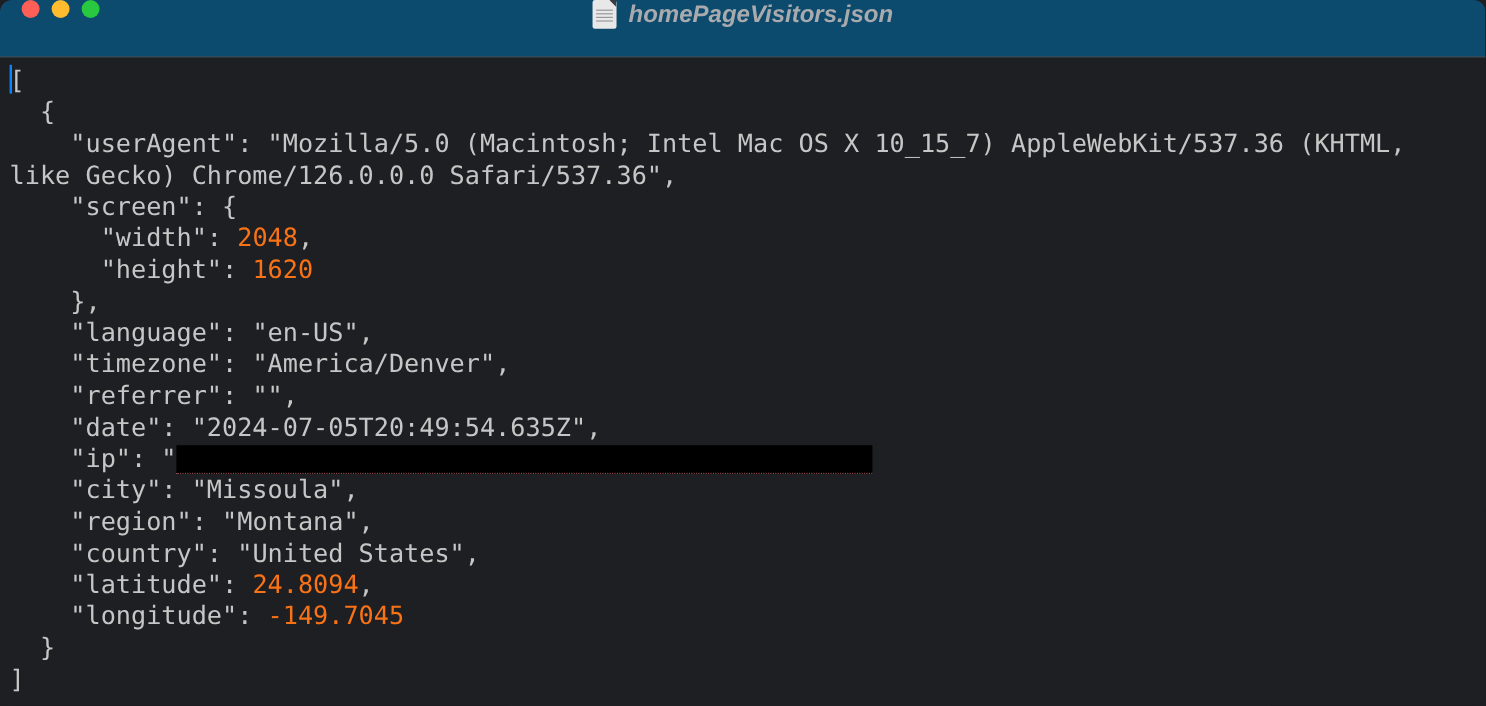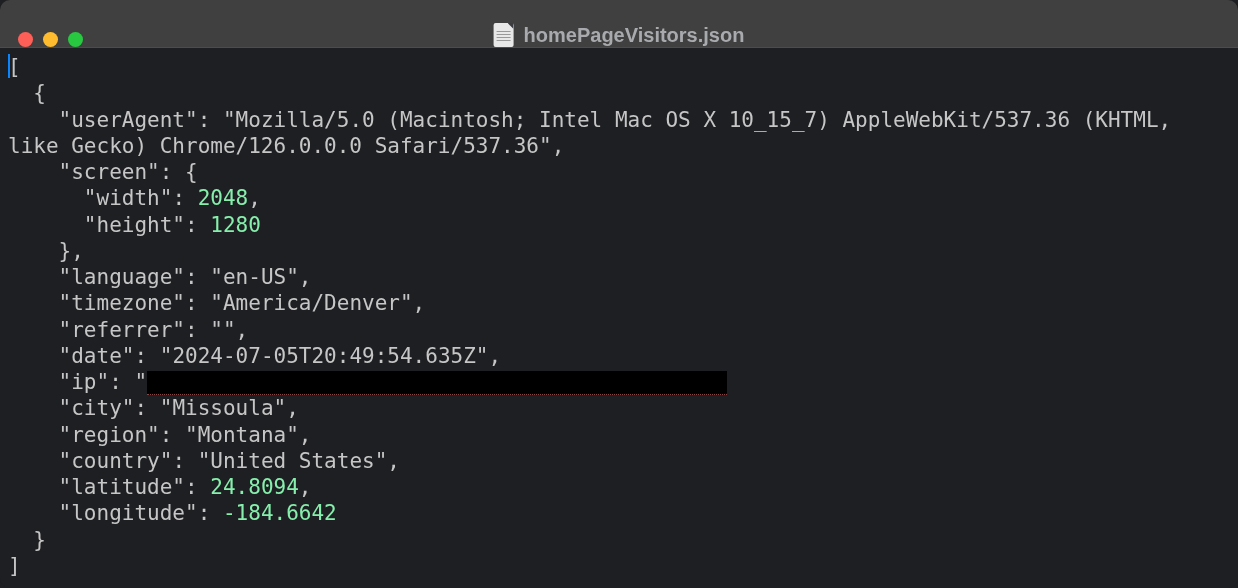--- a/index.html
+++ b/index.html
@@ -18,25 +18,26 @@
       width: 100%;
       height: 100%;
       background: #1e1f22;
       border-radius: 10px;
       overflow: hidden;
       display: flex;
       flex-direction: column;
     }
     .titlebar {
       height: 48px;
-      background: #404040;
+      background: #0c4a6e;
       display: flex;
-      align-items: flex-end;
+      align-items: flex-start;
       position: relative;
       border-bottom: 1px solid #4a4c52;
+      font-style: italic;
     }
     .traffic-lights {
       display: flex;
       gap: 10px;
       padding-left: 18px;
     }
     .light {
       width: 15px;
       height: 15px;
       border-radius: 50%;
@@ -99,21 +100,21 @@
     .cursor {
       position: absolute;
       top: 6px;
       left: 8px;
       width: 2px;
       height: 24px;
       background: #0a84ff;
     }
     .key { color: #c6c6c6; }
     .str { color: #c6c6c6; }
-    .num { color: #86efac; }
+    .num { color: #f97316; }
     .punct { color: #c6c6c6; }
     .redacted {
       display: inline-block;
       width: 580px;
       height: 24px;
       background: #000;
       vertical-align: middle;
       border-bottom: 1px dotted #8b4545;
     }
   </style>
@@ -130,27 +131,27 @@
     <div class="title-center">
       <div class="file-icon"></div>
       <span class="title-text">homePageVisitors.json</span>
     </div>
   </div>
   <div class="editor"><span class="cursor"></span><span class="punct">[</span>
   <span class="punct">{</span>
     <span class="key">"userAgent"</span><span class="punct">: </span><span class="str">"Mozilla/5.0 (Macintosh; Intel Mac OS X 10_15_7) AppleWebKit/537.36 (KHTML, like Gecko) Chrome/126.0.0.0 Safari/537.36"</span><span class="punct">,</span>
     <span class="key">"screen"</span><span class="punct">: </span><span class="punct">{</span>
       <span class="key">"width"</span><span class="punct">: </span><span class="num">2048</span><span class="punct">,</span>
-      <span class="key">"height"</span><span class="punct">: </span><span class="num">1280</span>
+      <span class="key">"height"</span><span class="punct">: </span><span class="num">1620</span>
     <span class="punct">},</span>
     <span class="key">"language"</span><span class="punct">: </span><span class="str">"en-US"</span><span class="punct">,</span>
     <span class="key">"timezone"</span><span class="punct">: </span><span class="str">"America/Denver"</span><span class="punct">,</span>
     <span class="key">"referrer"</span><span class="punct">: </span><span class="str">""</span><span class="punct">,</span>
     <span class="key">"date"</span><span class="punct">: </span><span class="str">"2024-07-05T20:49:54.635Z"</span><span class="punct">,</span>
     <span class="key">"ip"</span><span class="punct">: </span><span class="str">"</span><span class="redacted"></span>
     <span class="key">"city"</span><span class="punct">: </span><span class="str">"Missoula"</span><span class="punct">,</span>
     <span class="key">"region"</span><span class="punct">: </span><span class="str">"Montana"</span><span class="punct">,</span>
     <span class="key">"country"</span><span class="punct">: </span><span class="str">"United States"</span><span class="punct">,</span>
     <span class="key">"latitude"</span><span class="punct">: </span><span class="num">24.8094</span><span class="punct">,</span>
-    <span class="key">"longitude"</span><span class="punct">: </span><span class="num">-184.6642</span>
+    <span class="key">"longitude"</span><span class="punct">: </span><span class="num">-149.7045</span>
   <span class="punct">}</span>
 <span class="punct">]</span></div>
 </div>
 
 </body></html>

